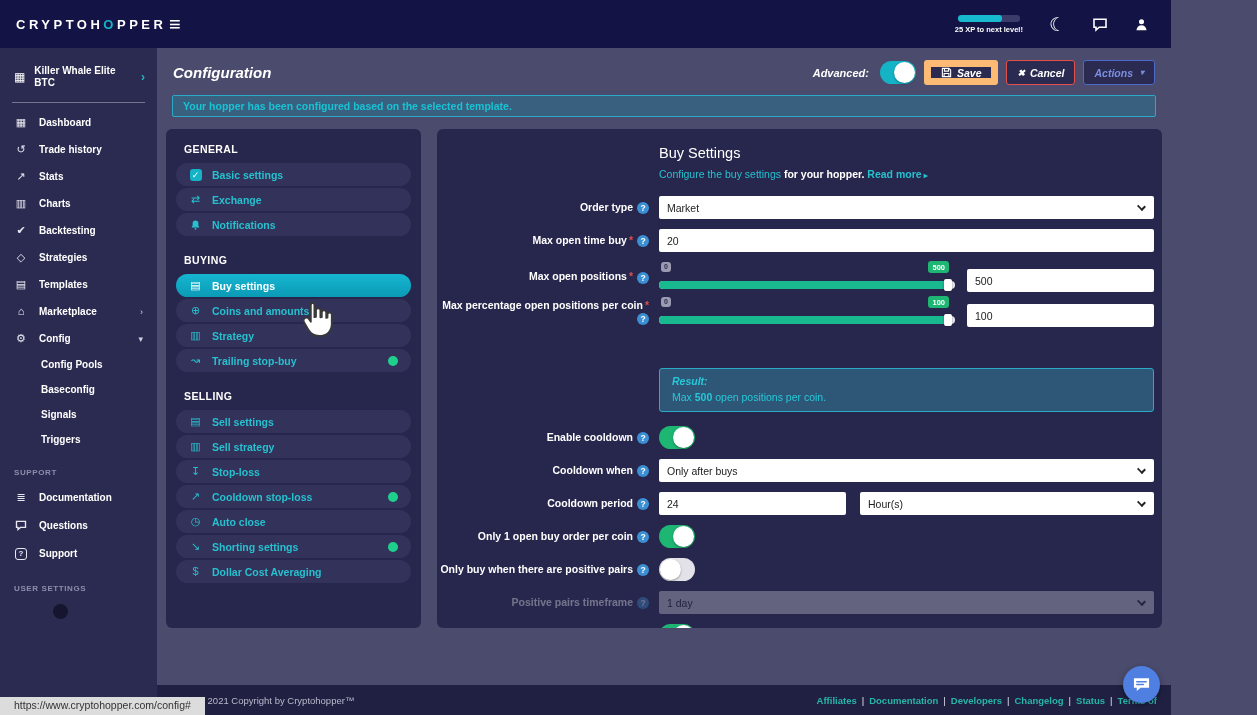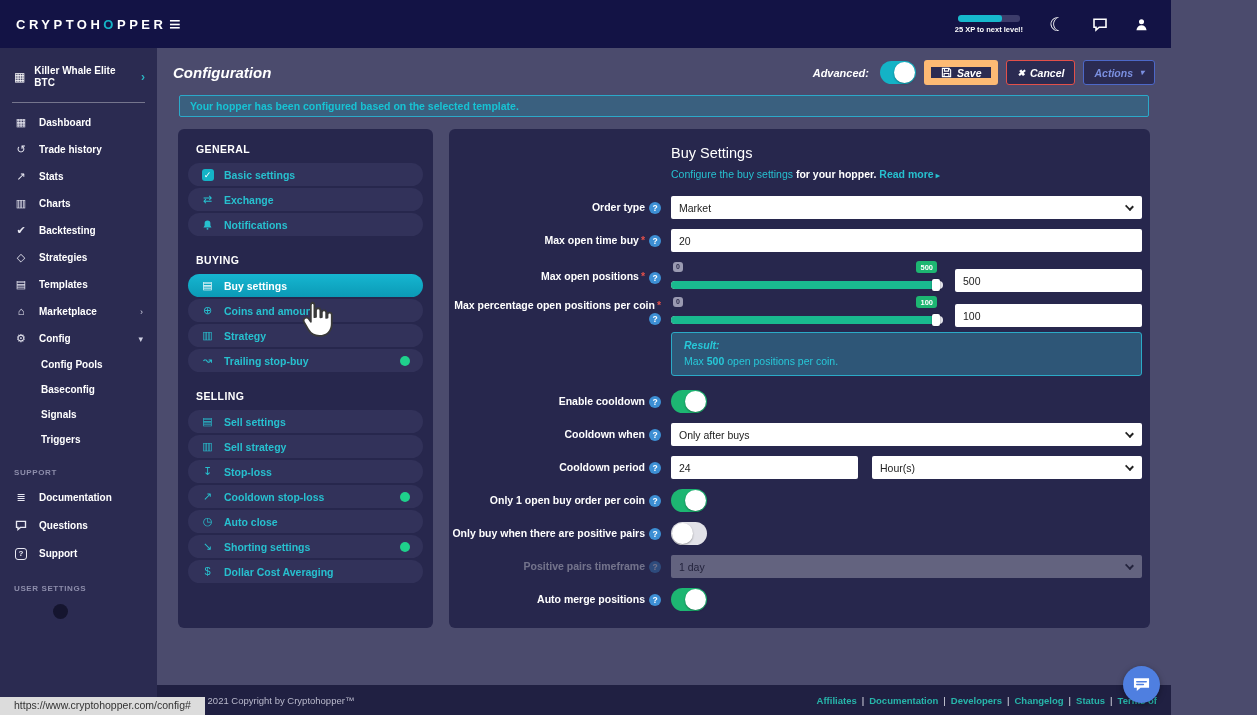--- a/index.html
+++ b/index.html
@@ -53,24 +53,24 @@
   .toggle.off { background:#e2e2e8; } .toggle.off .knob { left:1px; }
   .btn { height:25px; display:flex; align-items:center; gap:5px; padding:0 10px; border-radius:3px;
          background:#2b2b52; color:#fff; font-size:10.5px; font-weight:bold; cursor:pointer; }
   .btn svg { display:block; }
   .btn.save { border:7px solid #fdba74; }
   .btn.cancel { border:1px solid #e3504a; }
   .btn.actions { border:1px solid #4d68c8; color:#7b8fe0; }
   .btn .x { color:#fff; font-size:9px; }
   .btn .caret { font-size:8px; margin-left:2px; }
 
-  .banner { margin:2px 22px 12px; border:1px solid #2ba9c9; background:#3a607f; color:#17c3d4;
+  .banner { margin:2px 15px 12px; border:1px solid #2ba9c9; background:#3a607f; color:#17c3d4;
             font-size:10.5px; font-weight:bold; padding:4px 10px; border-radius:2px; }
 
-  .content { display:flex; gap:16px; padding:0 21px; }
+  .content { display:flex; gap:16px; padding:0 9px; }
   .panel { background:#27274d; border-radius:6px; height:499px; overflow:hidden; }
 
   
   .cfg-nav { width:255px; padding:14px 10px; }
   .grp-title { color:#fff; font-size:10.5px; font-weight:bold; letter-spacing:.4px; margin:0 0 8px 8px; }
   .grp-title.later { margin-top:18px; }
   .pill { display:flex; align-items:center; gap:10px; height:23px; border-radius:12px;
           background:#32325a; padding:0 13px; margin-bottom:2px; cursor:pointer; }
   .pill .pic { width:13px; text-align:center; color:#27c0cf; font-size:11px; line-height:1; }
   .pill .pic svg { display:block; margin:0 auto; }
@@ -108,21 +108,21 @@
   .smin { position:absolute; top:0; left:2px; background:#9a9ab2; color:#2c2c4a; font-size:7px;
           font-weight:bold; padding:1px 3px; border-radius:3px; line-height:1.2; }
   .sval { position:absolute; top:-1px; right:6px; background:#1db672; color:#fff; font-size:7.5px;
           font-weight:bold; padding:1.5px 4px; border-radius:3px; line-height:1.2; }
   .track { position:absolute; left:0; right:0; bottom:3px; height:8px; background:#e8e8ef; border-radius:4px; }
   .fill { height:100%; width:97.5%; background:#19b98f; border-radius:4px 0 0 4px; }
   .shandle { position:absolute; top:-2px; left:calc(97.5% - 4px); width:8px; height:12px;
              background:#fff; border-radius:2px; box-shadow:0 0 2px rgba(0,0,0,.4); cursor:pointer; }
   .num { width:187px; flex:none; }
   .result { border:1px solid #2baac7; background:#2e5677; border-radius:3px; padding:6px 12px 8px;
-            color:#27c8d8; font-size:10.5px; }
+            color:#27c8d8; font-size:10.5px;margin-top:36px; }
   .result .r1 { font-style:italic; font-weight:bold; margin-bottom:4px; }
   .row.tight { margin-bottom:5px; }
   .row.result-row { margin-bottom:14px; }
   .cd-flex { display:flex; gap:14px; }
   .cd-flex .inp { width:187px; flex:none; }
   .cd-flex .sel { flex:1; }
   .row.disabled .lbl { opacity:.35; }
   .sel.disabled { background:#63637f; color:#23233c; cursor:default; }
   .sel.disabled .chev { border-color:#23233c; }
 

